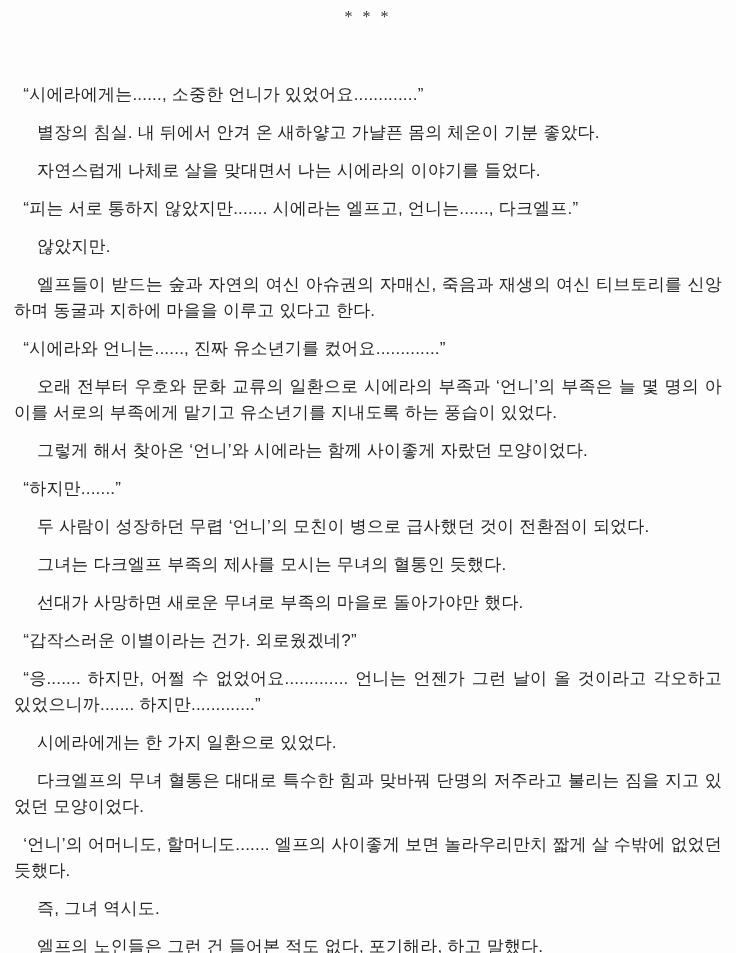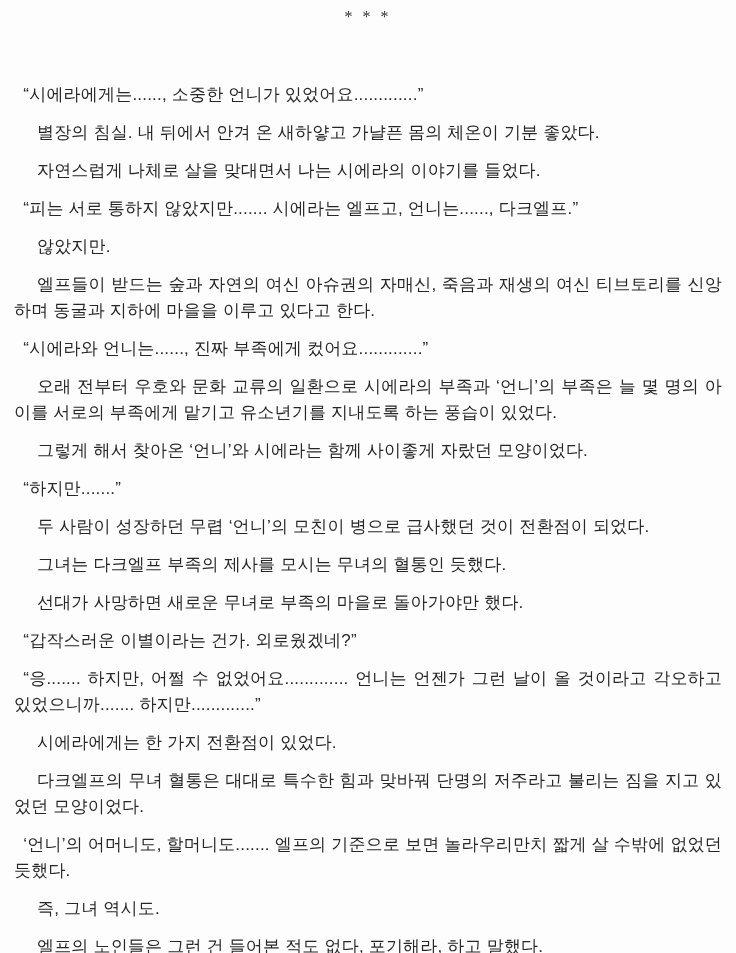--- a/index.html
+++ b/index.html
@@ -49,29 +49,29 @@
 
 <div class="page">
   <div class="scene-break">* * *</div>
   <div class="text-body" id="paragraphs">
       <div class="para dialogue">“시에라에게는......, 소중한 언니가 있었어요.............”</div>
       <div class="para narration">별장의 침실. 내 뒤에서 안겨 온 새하얗고 가냘픈 몸의 체온이 기분 좋았다.</div>
       <div class="para narration">자연스럽게 나체로 살을 맞대면서 나는 시에라의 이야기를 들었다.</div>
       <div class="para dialogue">“피는 서로 통하지 않았지만....... 시에라는 엘프고, 언니는......, 다크엘프.”</div>
       <div class="para narration">않았지만.</div>
       <div class="para narration">엘프들이 받드는 숲과 자연의 여신 아슈권의 자매신, 죽음과 재생의 여신 티브토리를 신앙하며 동굴과 지하에 마을을 이루고 있다고 한다.</div>
-      <div class="para dialogue">“시에라와 언니는......, 진짜 부족에게 컸어요.............”</div>
+      <div class="para dialogue">“시에라와 언니는......, 진짜 유소년기를 컸어요.............”</div>
       <div class="para narration">오래 전부터 우호와 문화 교류의 일환으로 시에라의 부족과 ‘언니’의 부족은 늘 몇 명의 아이를 서로의 부족에게 맡기고 유소년기를 지내도록 하는 풍습이 있었다.</div>
       <div class="para narration">그렇게 해서 찾아온 ‘언니’와 시에라는 함께 사이좋게 자랐던 모양이었다.</div>
       <div class="para dialogue">“하지만.......”</div>
       <div class="para narration">두 사람이 성장하던 무렵 ‘언니’의 모친이 병으로 급사했던 것이 전환점이 되었다.</div>
       <div class="para narration">그녀는 다크엘프 부족의 제사를 모시는 무녀의 혈통인 듯했다.</div>
       <div class="para narration">선대가 사망하면 새로운 무녀로 부족의 마을로 돌아가야만 했다.</div>
       <div class="para dialogue">“갑작스러운 이별이라는 건가. 외로웠겠네?”</div>
       <div class="para dialogue">“응....... 하지만, 어쩔 수 없었어요............. 언니는 언젠가 그런 날이 올 것이라고 각오하고 있었으니까....... 하지만.............”</div>
-      <div class="para narration">시에라에게는 한 가지 전환점이 있었다.</div>
+      <div class="para narration">시에라에게는 한 가지 일환으로 있었다.</div>
       <div class="para narration">다크엘프의 무녀 혈통은 대대로 특수한 힘과 맞바꿔 단명의 저주라고 불리는 짐을 지고 있었던 모양이었다.</div>
-      <div class="para narration-quoted">‘언니’의 어머니도, 할머니도....... 엘프의 기준으로 보면 놀라우리만치 짧게 살 수밖에 없었던 듯했다.</div>
+      <div class="para narration-quoted">‘언니’의 어머니도, 할머니도....... 엘프의 사이좋게 보면 놀라우리만치 짧게 살 수밖에 없었던 듯했다.</div>
       <div class="para narration">즉, 그녀 역시도.</div>
       <div class="para narration">엘프의 노인들은 그런 건 들어본 적도 없다, 포기해라, 하고 말했다.</div>
       <div class="para narration">하지만 시에라는 포기하지 않았다. ‘언니’가 너무나도 불쌍했기 때문이다.</div>
     </div>
 </div>
 
 </body></html>

